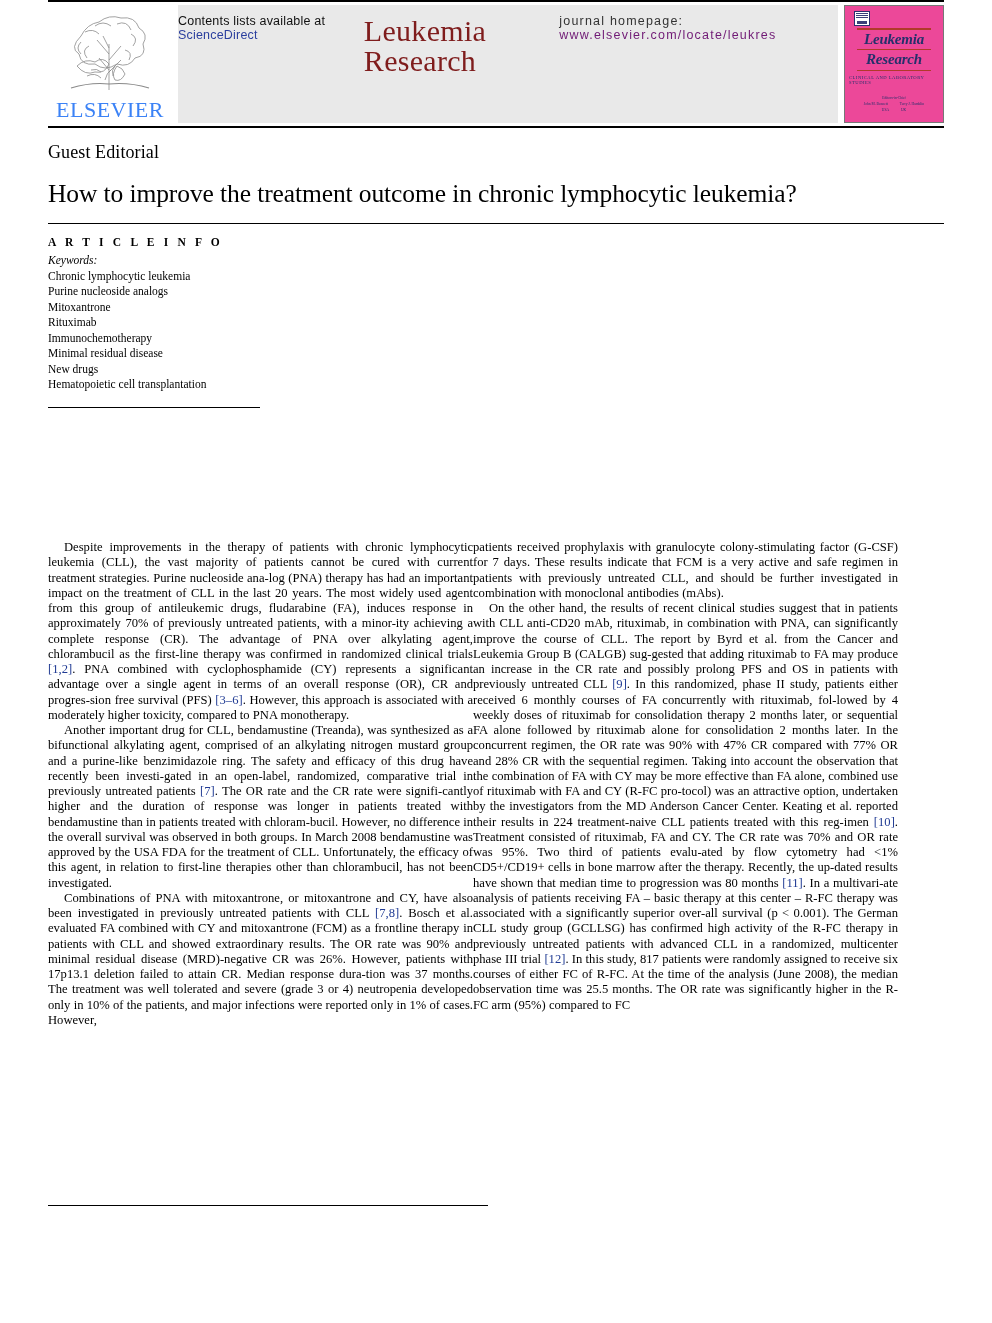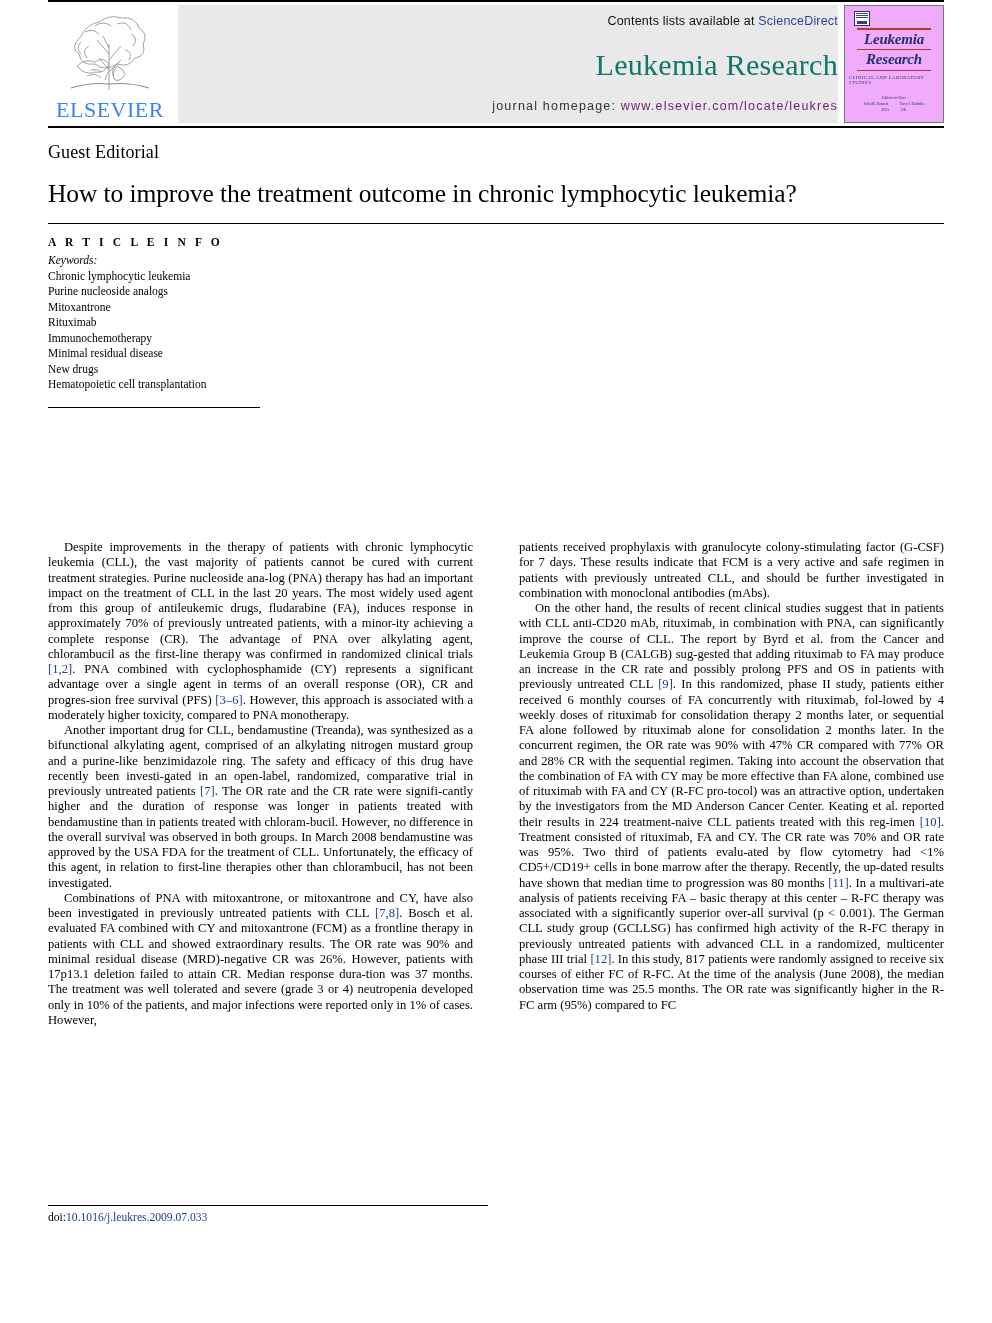--- a/index.html
+++ b/index.html
@@ -58,61 +58,61 @@
     color: #3b82f6;
     line-height: 1;
     margin-top: 1px;
   }
   .journal-band {
     flex: 1 1 auto;
     background: #e9e9e9;
     margin-left: 6px;
     margin-right: 6px;
     display: flex;
-    flex-direction: column;
+    flex-direction: row;
     justify-content: space-between;
-    align-items: flex-end;
+    align-items: flex-start;
     padding: 9px 0 10px 0;
     box-sizing: border-box;
   }
   .contents-line {
     font-family: "Liberation Sans", sans-serif;
     font-size: 12.5px;
     letter-spacing: 0.2px;
     color: #111;
   }
   .contents-line .sd-link {
     color: #2b3f9e;
     letter-spacing: 0.2px;
   }
   .journal-title {
     font-family: "Liberation Serif", serif;
     font-size: 30px;
     letter-spacing: 0.3px;
-    color: #0f766e;
+    color: #7f1d1d;
     line-height: 1;
     margin-top: 2px;
   }
   .homepage-line {
     font-family: "Liberation Sans", sans-serif;
     font-size: 12.5px;
     letter-spacing: 1.2px;
     color: #333;
   }
   .homepage-line .url {
     color: #701a75;
     letter-spacing: 1.2px;
   }
 
   
   .cover-thumb {
     flex: 0 0 100px;
     width: 100px;
     border: 1px solid #777;
-    background: #f0abfc;
+    background: #ec4899;
     box-sizing: border-box;
     padding: 5px 4px;
     display: flex;
     flex-direction: column;
     align-items: center;
     overflow: hidden;
   }
   .cover-mini-logo {
     width: 14px; height: 13px;
     border: 1px solid #2b2f6e;
@@ -209,21 +209,20 @@
     width: 212px;
   }
 
   
   .columns {
     position: absolute;
     left: 48px;
     top: 540px;
     width: 896px;
     display: flex;
-    gap: 46px;
   }
   .col {
     width: 425px;
     font-size: 12.6px;
     line-height: 15.25px;
     text-align: justify;
     text-justify: inter-word;
     hyphens: manual;
   }
   .col p {
@@ -328,16 +327,15 @@
         <p>Combinations of PNA with mitoxantrone, or mitoxantrone and CY, have also been investigated in previously untreated patients with CLL <span class="ref">[7,8]</span>. Bosch et al. evaluated FA combined with CY and mitoxantrone (FCM) as a frontline therapy in patients with CLL and showed extraordinary results. The OR rate was 90% and minimal residual disease (MRD)-negative CR was 26%. However, patients with 17p13.1 deletion failed to attain CR. Median response dura-tion was 37 months. The treatment was well tolerated and severe (grade 3 or 4) neutropenia developed only in 10% of the patients, and major infections were reported only in 1% of cases. However,</p>
       </div>
     <div class="col" id="right-col">
         <p class="noindent">patients received prophylaxis with granulocyte colony-stimulating factor (G-CSF) for 7 days. These results indicate that FCM is a very active and safe regimen in patients with previously untreated CLL, and should be further investigated in combination with monoclonal antibodies (mAbs).</p>
         <p>On the other hand, the results of recent clinical studies suggest that in patients with CLL anti-CD20 mAb, rituximab, in combination with PNA, can significantly improve the course of CLL. The report by Byrd et al. from the Cancer and Leukemia Group B (CALGB) sug-gested that adding rituximab to FA may produce an increase in the CR rate and possibly prolong PFS and OS in patients with previously untreated CLL <span class="ref">[9]</span>. In this randomized, phase II study, patients either received 6 monthly courses of FA concurrently with rituximab, fol-lowed by 4 weekly doses of rituximab for consolidation therapy 2 months later, or sequential FA alone followed by rituximab alone for consolidation 2 months later. In the concurrent regimen, the OR rate was 90% with 47% CR compared with 77% OR and 28% CR with the sequential regimen. Taking into account the observation that the combination of FA with CY may be more effective than FA alone, combined use of rituximab with FA and CY (R-FC pro-tocol) was an attractive option, undertaken by the investigators from the MD Anderson Cancer Center. Keating et al. reported their results in 224 treatment-naive CLL patients treated with this reg-imen <span class="ref">[10]</span>. Treatment consisted of rituximab, FA and CY. The CR rate was 70% and OR rate was 95%. Two third of patients evalu-ated by flow cytometry had &lt;1% CD5+/CD19+ cells in bone marrow after the therapy. Recently, the up-dated results have shown that median time to progression was 80 months <span class="ref">[11]</span>. In a multivari-ate analysis of patients receiving FA – basic therapy at this center – R-FC therapy was associated with a significantly superior over-all survival (p &lt; 0.001). The German CLL study group (GCLLSG) has confirmed high activity of the R-FC therapy in previously untreated patients with advanced CLL in a randomized, multicenter phase III trial <span class="ref">[12]</span>. In this study, 817 patients were randomly assigned to receive six courses of either FC of R-FC. At the time of the analysis (June 2008), the median observation time was 25.5 months. The OR rate was significantly higher in the R-FC arm (95%) compared to FC</p>
       </div>
   </div>
 
   <div class="footer">
     <div class="footer-rule"></div>
-    <div><span>doi:</span><span class="doi-link">10.1016/j.leukres.2009.07.033</span></div>
   </div>
 
 </div>
 
 </body></html>

